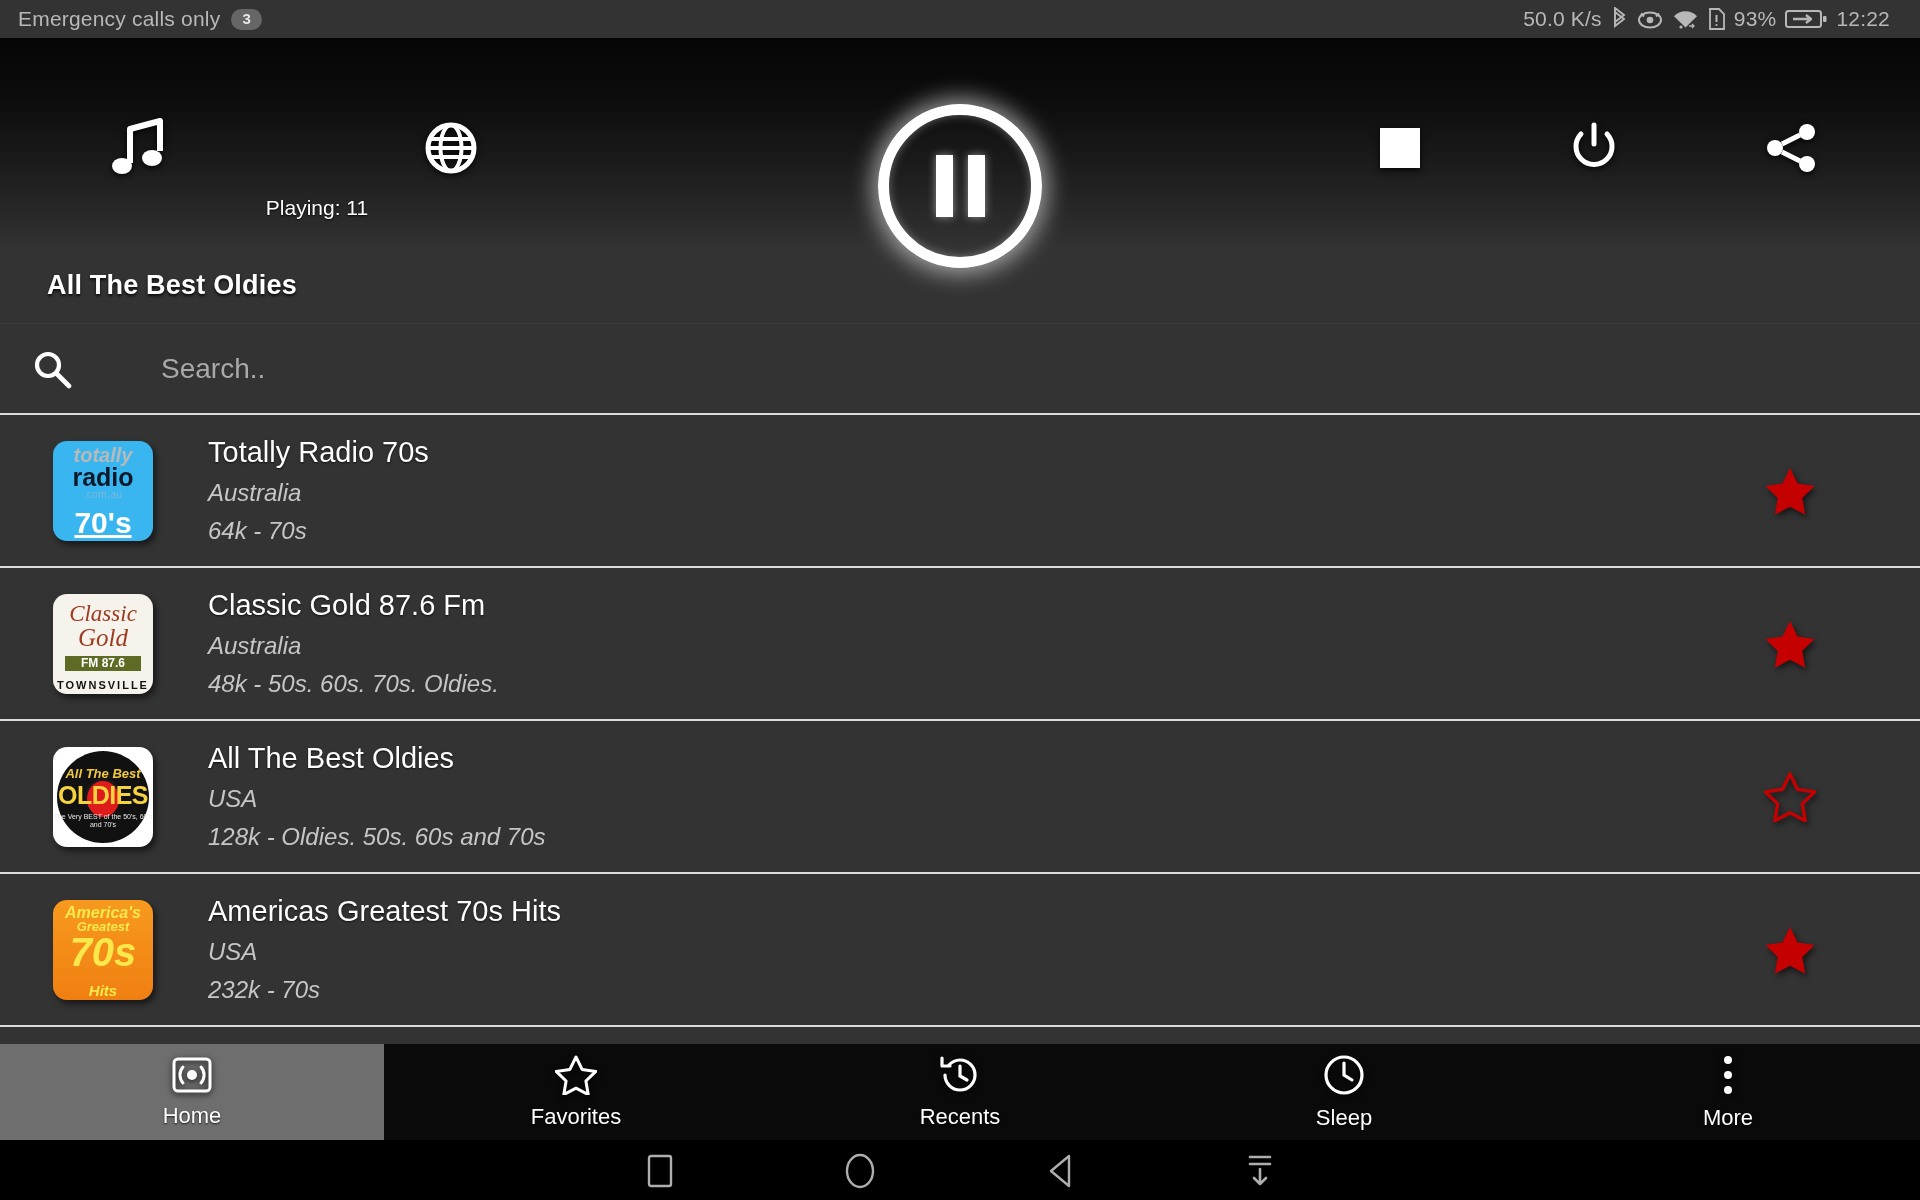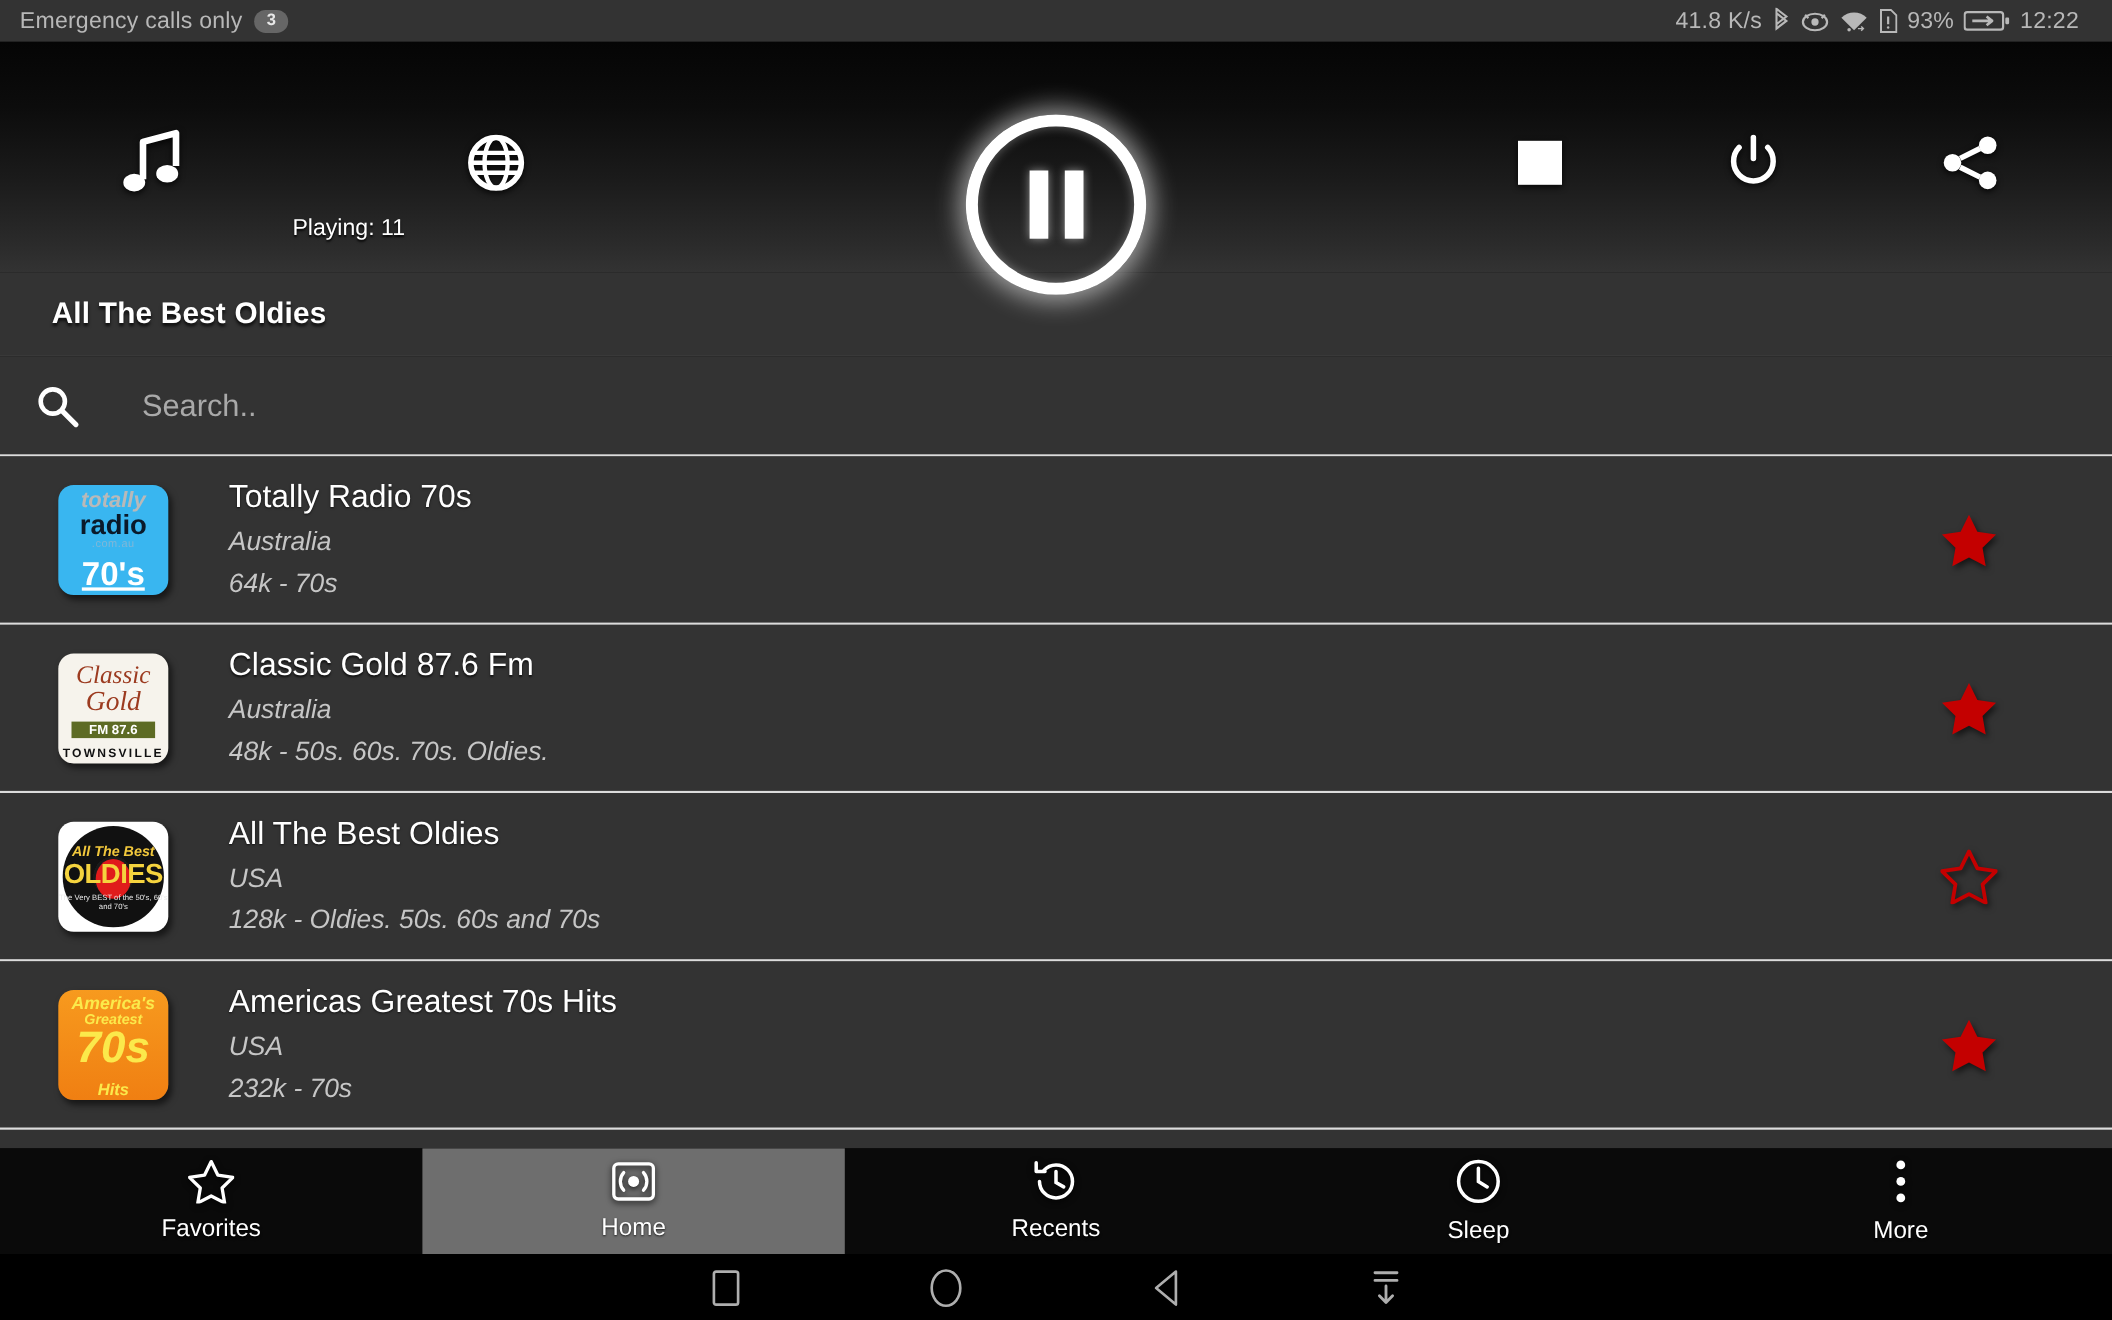--- a/index.html
+++ b/index.html
@@ -56,21 +56,21 @@
   .nowbar{
     height:76px; background:#333333; display:flex; align-items:center;
     padding-left:47px; border-bottom:1px solid #3d3d3d;
   }
   .nowbar h1{ color:#ffffff; font-size:27px; font-weight:bold; letter-spacing:.2px;
               text-shadow:0 2px 3px rgba(0,0,0,.8); }
 
   
   .searchbar{
     height:91px; background:#333333; display:flex; align-items:center;
-    padding-left:24px; border-bottom:2px solid #dcdcdc;
+    padding-left:24px; border-bottom:2px solid #dcdcdc;gap:32px;
   }
   .search-ico{ width:56px; display:flex; align-items:center; justify-content:center; }
   .search-input{
     flex:1; background:transparent; border:none; outline:none;
     color:#d8d8d8; font-size:28px; font-family:inherit; padding-left:49px;
   }
   .search-input::placeholder{ color:#a9a9a9; }
 
   
   .list{ background:#333333; height:629px; overflow:hidden; }
@@ -157,21 +157,21 @@
 </style>
 </head>
 <body>
 
 <div class="statusbar">
   <div class="sb-left">
     <span>Emergency calls only</span>
     <span class="sb-badge">3</span>
   </div>
   <div class="sb-right">
-    <span>41.8 K/s</span>
+    <span>50.0 K/s</span>
     <span>
       <svg width="17" height="24" viewBox="0 0 17 24">
           <path d="M4 5l9 7-9 7V1l9 7-9 7" fill="none" stroke="#b8b8b8" stroke-width="1.9"></path>
         </svg>
     </span>
     <span>
       <svg width="26" height="20" viewBox="0 0 26 20">
           <ellipse cx="13" cy="11" rx="11" ry="7.5" fill="none" stroke="#b8b8b8" stroke-width="2"></ellipse>
           <circle cx="13" cy="11" r="3.3" fill="#b8b8b8"></circle>
           <path d="M4 4.5l3 3M22 4.5l-3 3" stroke="#b8b8b8" stroke-width="2" fill="none"></path>
@@ -351,38 +351,38 @@
     <div class="fav-cell">
       <svg width="52" height="50" viewBox="0 0 52 50">
         <path d="M26 2l7.6 15.4 17 2.5-12.3 12 2.9 16.9L26 40.8 10.8 48.8l2.9-16.9-12.3-12 17-2.5z" fill="#c40000"></path>
       </svg>
     </div>
   </div>
 </div>
 
 <div class="tabs">
 
-  <div class="tab">
-    <span>
-      <svg width="42" height="40" viewBox="0 0 42 40">
-        <path d="M21 2l6.1 12.4 13.7 2-9.9 9.6 2.3 13.6L21 33.2 8.8 39.6l2.3-13.6L1.2 16.4l13.7-2z" fill="none" stroke="#fff" stroke-width="3" stroke-linejoin="round"></path>
-      </svg>
-    </span>
-    <span class="tlabel">Favorites</span>
-  </div>
-
   <div class="tab active">
     <span>
       <svg width="40" height="38" viewBox="0 0 40 38">
         <rect x="2" y="3" width="36" height="32" rx="4" fill="none" stroke="#fff" stroke-width="3"></rect>
         <circle cx="20" cy="19" r="5" fill="#fff"></circle>
         <path d="M11 11a12 12 0 000 16M29 11a12 12 0 010 16" fill="none" stroke="#fff" stroke-width="3" stroke-linecap="round"></path>
       </svg>
     </span>
     <span class="tlabel">Home</span>
+  </div>
+
+  <div class="tab">
+    <span>
+      <svg width="42" height="40" viewBox="0 0 42 40">
+        <path d="M21 2l6.1 12.4 13.7 2-9.9 9.6 2.3 13.6L21 33.2 8.8 39.6l2.3-13.6L1.2 16.4l13.7-2z" fill="none" stroke="#fff" stroke-width="3" stroke-linejoin="round"></path>
+      </svg>
+    </span>
+    <span class="tlabel">Favorites</span>
   </div>
 
   <div class="tab">
     <span>
       <svg width="42" height="40" viewBox="0 0 42 40">
         <path d="M6 20a15 15 0 1015-15 15 15 0 00-11 5" fill="none" stroke="#fff" stroke-width="3.2" stroke-linecap="round"></path>
         <path d="M3 3v8h8" fill="none" stroke="#fff" stroke-width="3.2" stroke-linecap="round" stroke-linejoin="round"></path>
         <path d="M21 11v10l7 4" fill="none" stroke="#fff" stroke-width="3.2" stroke-linecap="round"></path>
       </svg>
     </span>

